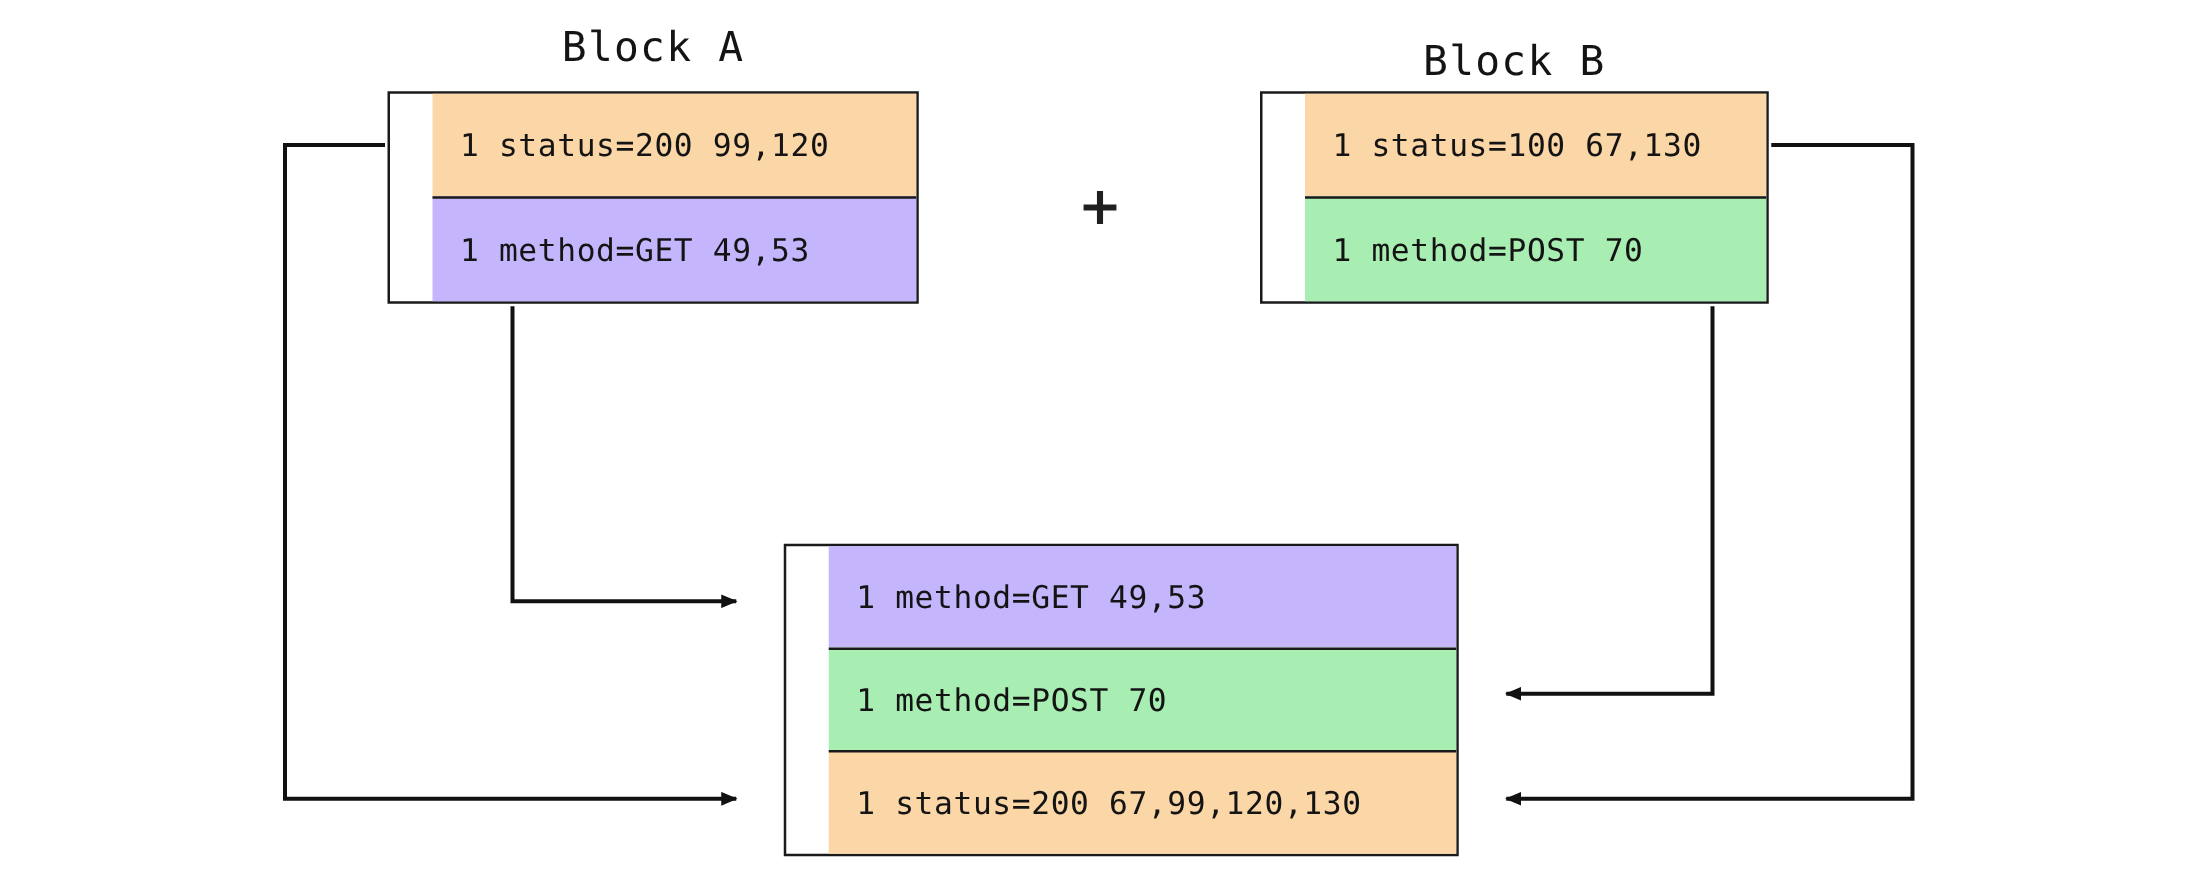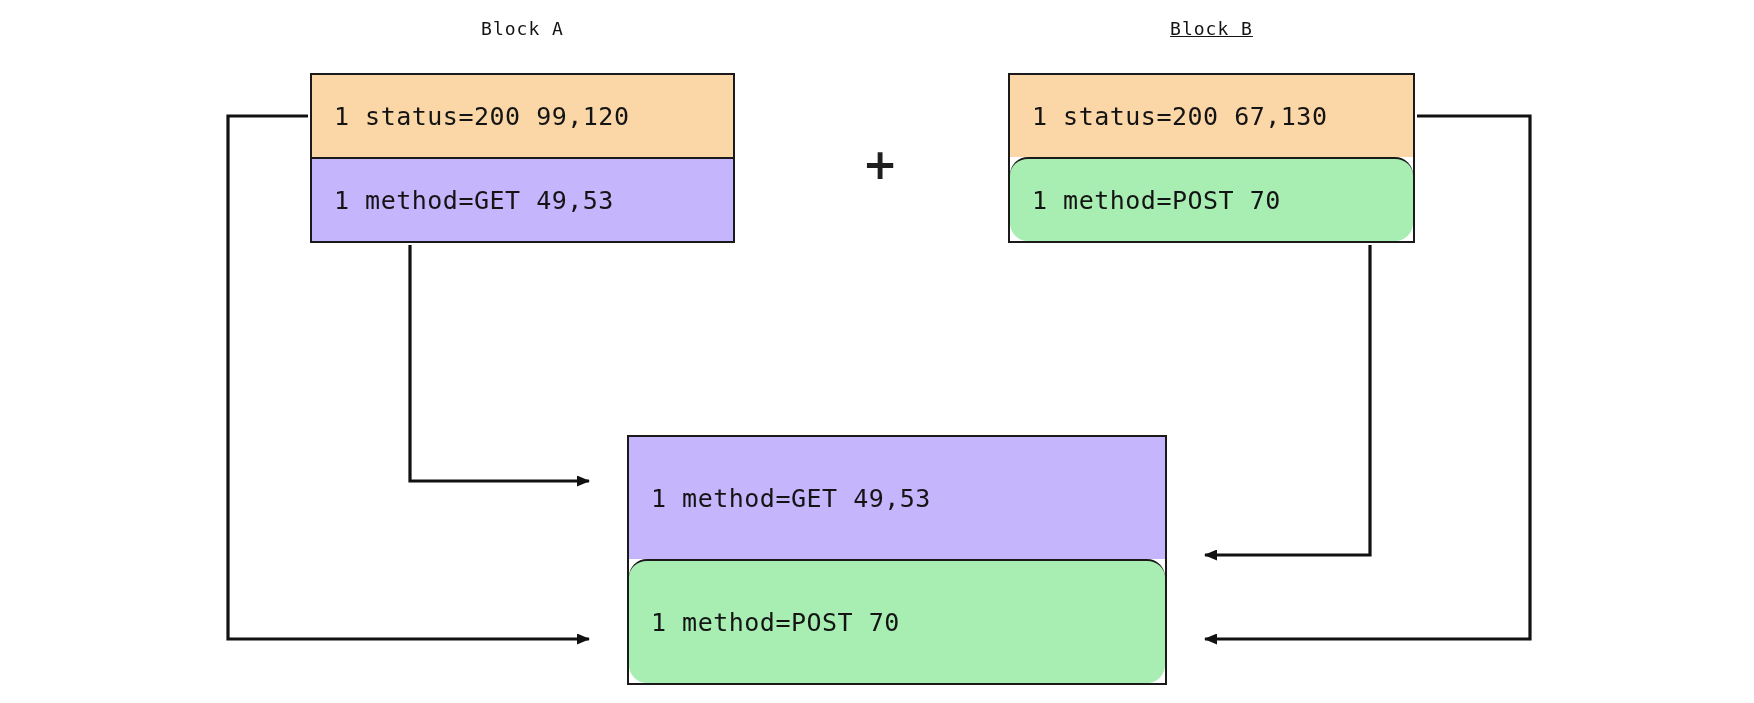--- a/index.html
+++ b/index.html
@@ -2,37 +2,37 @@
 <html><head>
 <meta charset="utf-8">
 <style>
   html,body{margin:0;padding:0;background:#ffffff;}
   body{width:1754px;height:703px;overflow:hidden;
        font-family:"DejaVu Sans Mono","Liberation Mono",monospace;}
   #stage{position:relative;width:1754px;height:703px;background:#ffffff;}
   #wires{position:absolute;left:0;top:0;width:1754px;height:703px;pointer-events:none;}
 
   .block{position:absolute;border:2.5px solid #1a1a1a;box-sizing:border-box;
-         display:flex;flex-direction:column;}
+         display:flex;flex-direction:column;padding-left:34px;}
   .block .row{flex:1 1 auto;display:flex;align-items:center;
               box-sizing:border-box;padding-left:22px;
               font-size:25px;color:#141414;letter-spacing:0.5px;
               white-space:pre;}
   .row + .row{border-top:2.5px solid #1a1a1a;}
   .r-orange{background:#FBD6A6;}
   .r-purple{background:#c4b5fd;}
-  .r-green{background:#A8EEB2;border-radius:18px;}
+  .r-green{background:#A8EEB2;}
 
-  .blk-title{position:absolute;font-size:18px;color:#141414;
+  .blk-title{position:absolute;font-size:33px;color:#141414;
              text-align:center;white-space:pre;letter-spacing:1px;}
 
   #blockA{left:310px;top:73px;width:425px;height:170px;}
   #titleA{left:310px;top:18px;width:425px;}
   #blockB{left:1008px;top:73px;width:407px;height:170px;}
-  #titleB{left:1008px;top:18px;width:407px;text-decoration:underline;}
+  #titleB{left:1008px;top:29px;width:407px;}
   #blockC{left:627px;top:435px;width:540px;height:250px;}
   #titleC{left:627px;top:385px;width:540px;}
 
   #plus{position:absolute;left:855px;top:140px;width:50px;height:50px;
         font-size:42px;font-weight:bold;color:#1f1f1f;line-height:50px;
         text-align:center;font-family:"DejaVu Sans","Liberation Sans",sans-serif;}
 </style>
 </head>
 <body>
 
@@ -67,23 +67,24 @@
   <div class="block" id="blockA">
     <div class="row r-orange">1 status=200 99,120</div>
     <div class="row r-purple">1 method=GET 49,53</div>
   </div>
 
   <div id="plus">+</div>
 
   <div class="blk-title" id="titleB">Block B</div>
 
   <div class="block" id="blockB">
-    <div class="row r-orange">1 status=200 67,130</div>
+    <div class="row r-orange">1 status=100 67,130</div>
     <div class="row r-green">1 method=POST 70</div>
   </div>
 
 
   <div class="block" id="blockC">
     <div class="row r-purple">1 method=GET 49,53</div>
     <div class="row r-green">1 method=POST 70</div>
+    <div class="row r-orange">1 status=200 67,99,120,130</div>
   </div>
 
 </div>
 
 </body></html>

